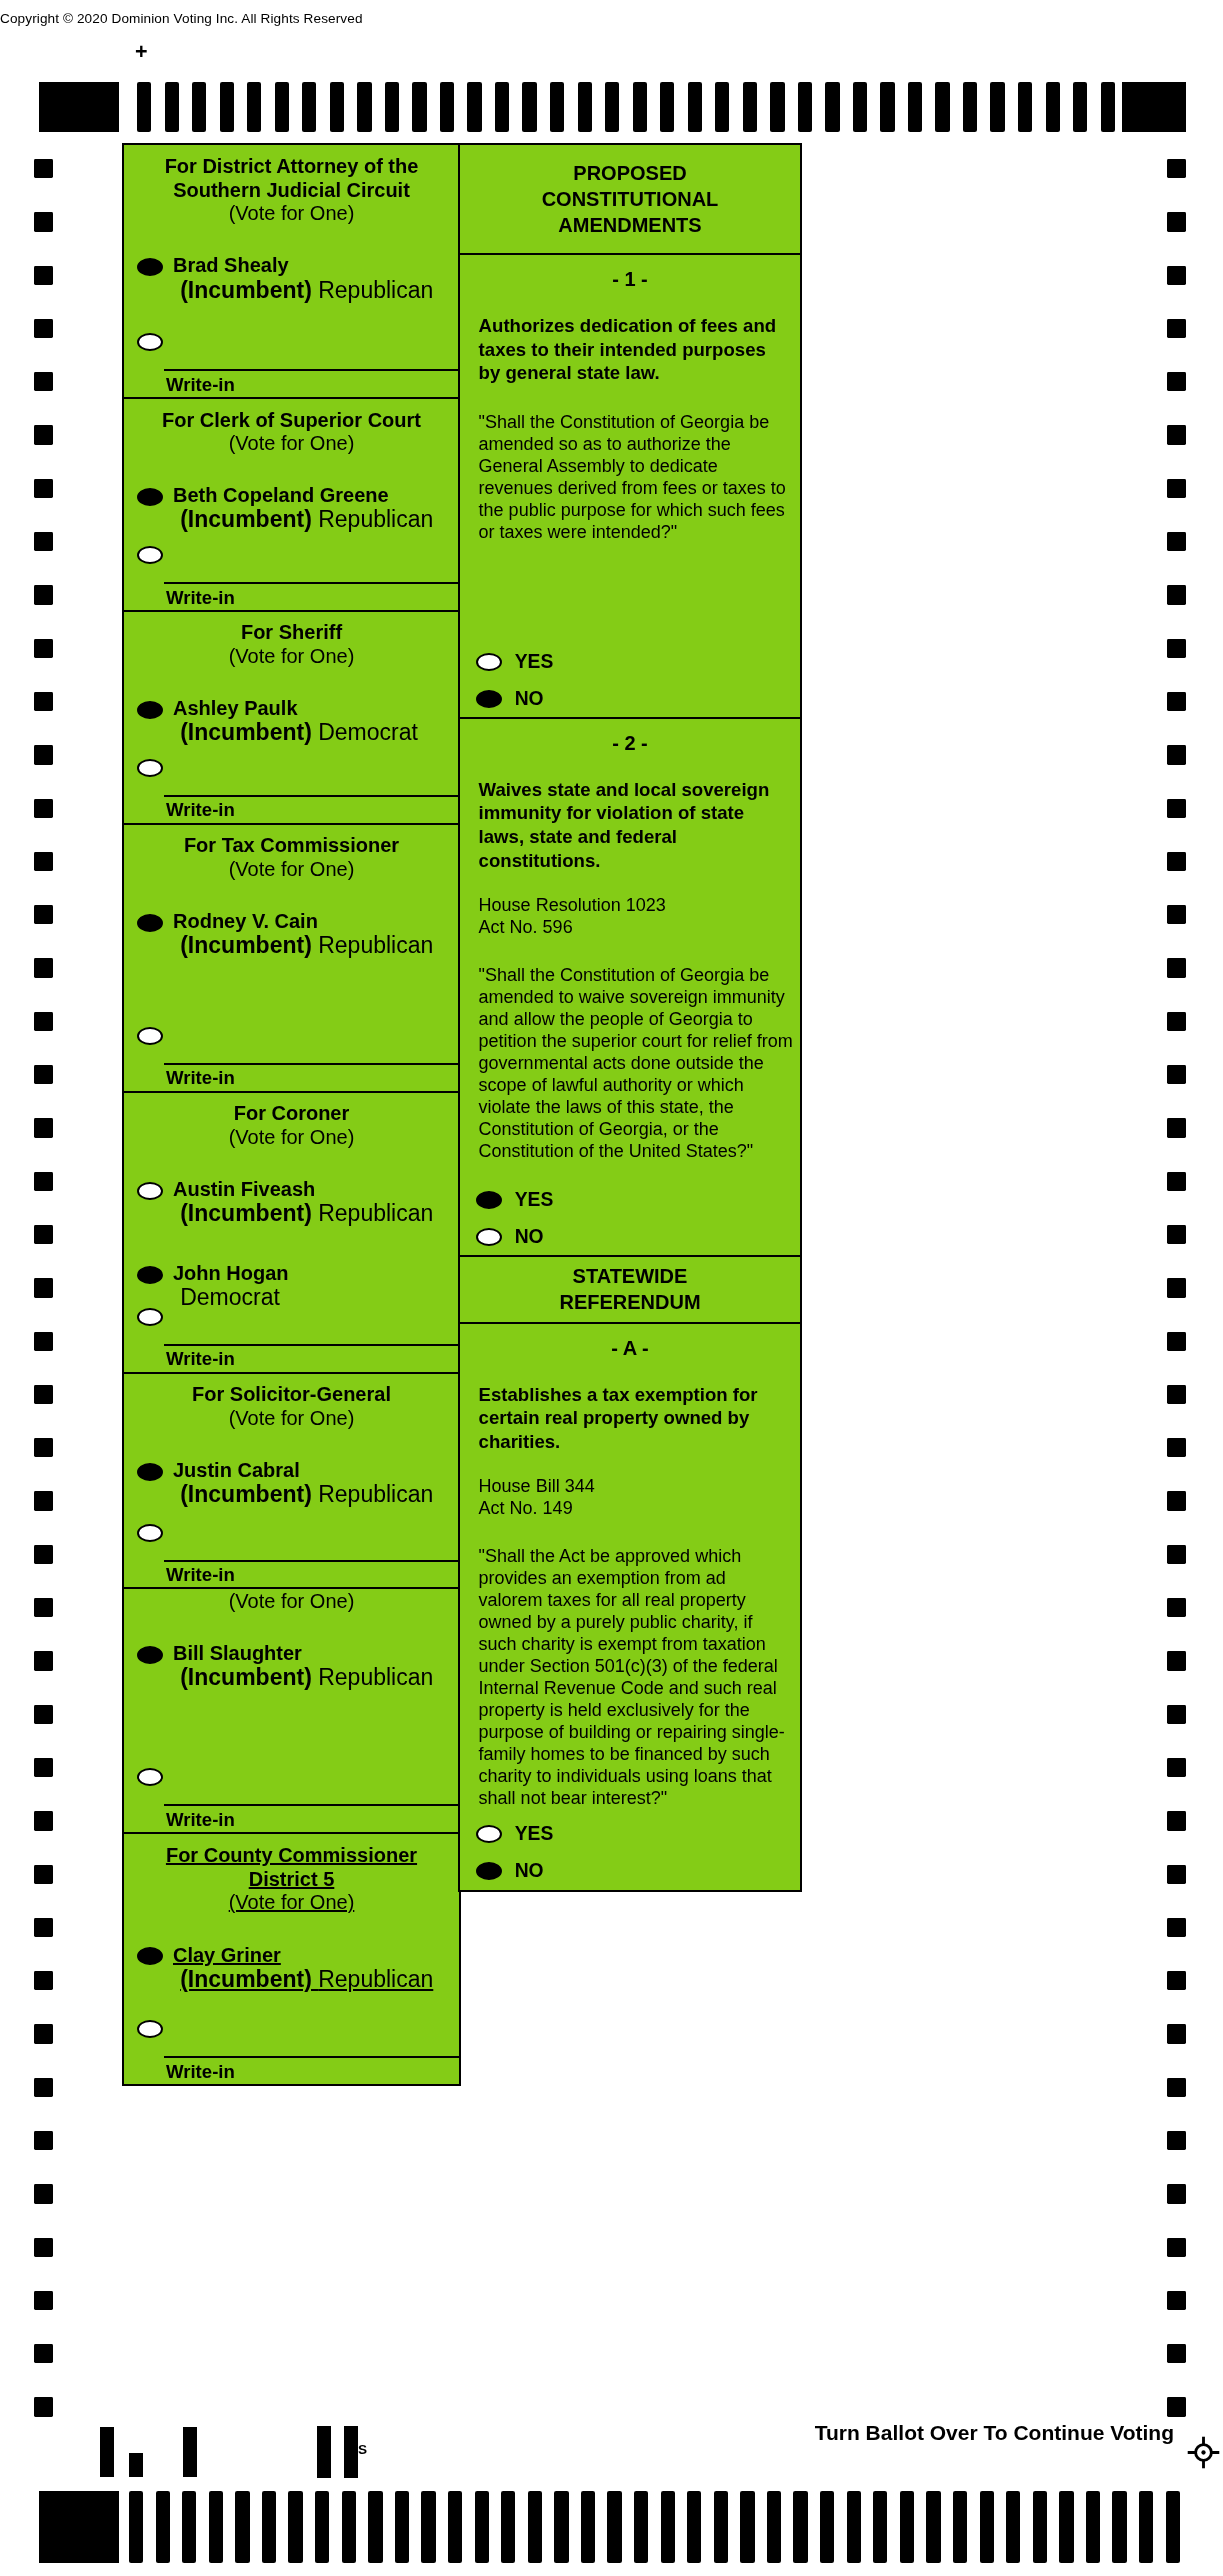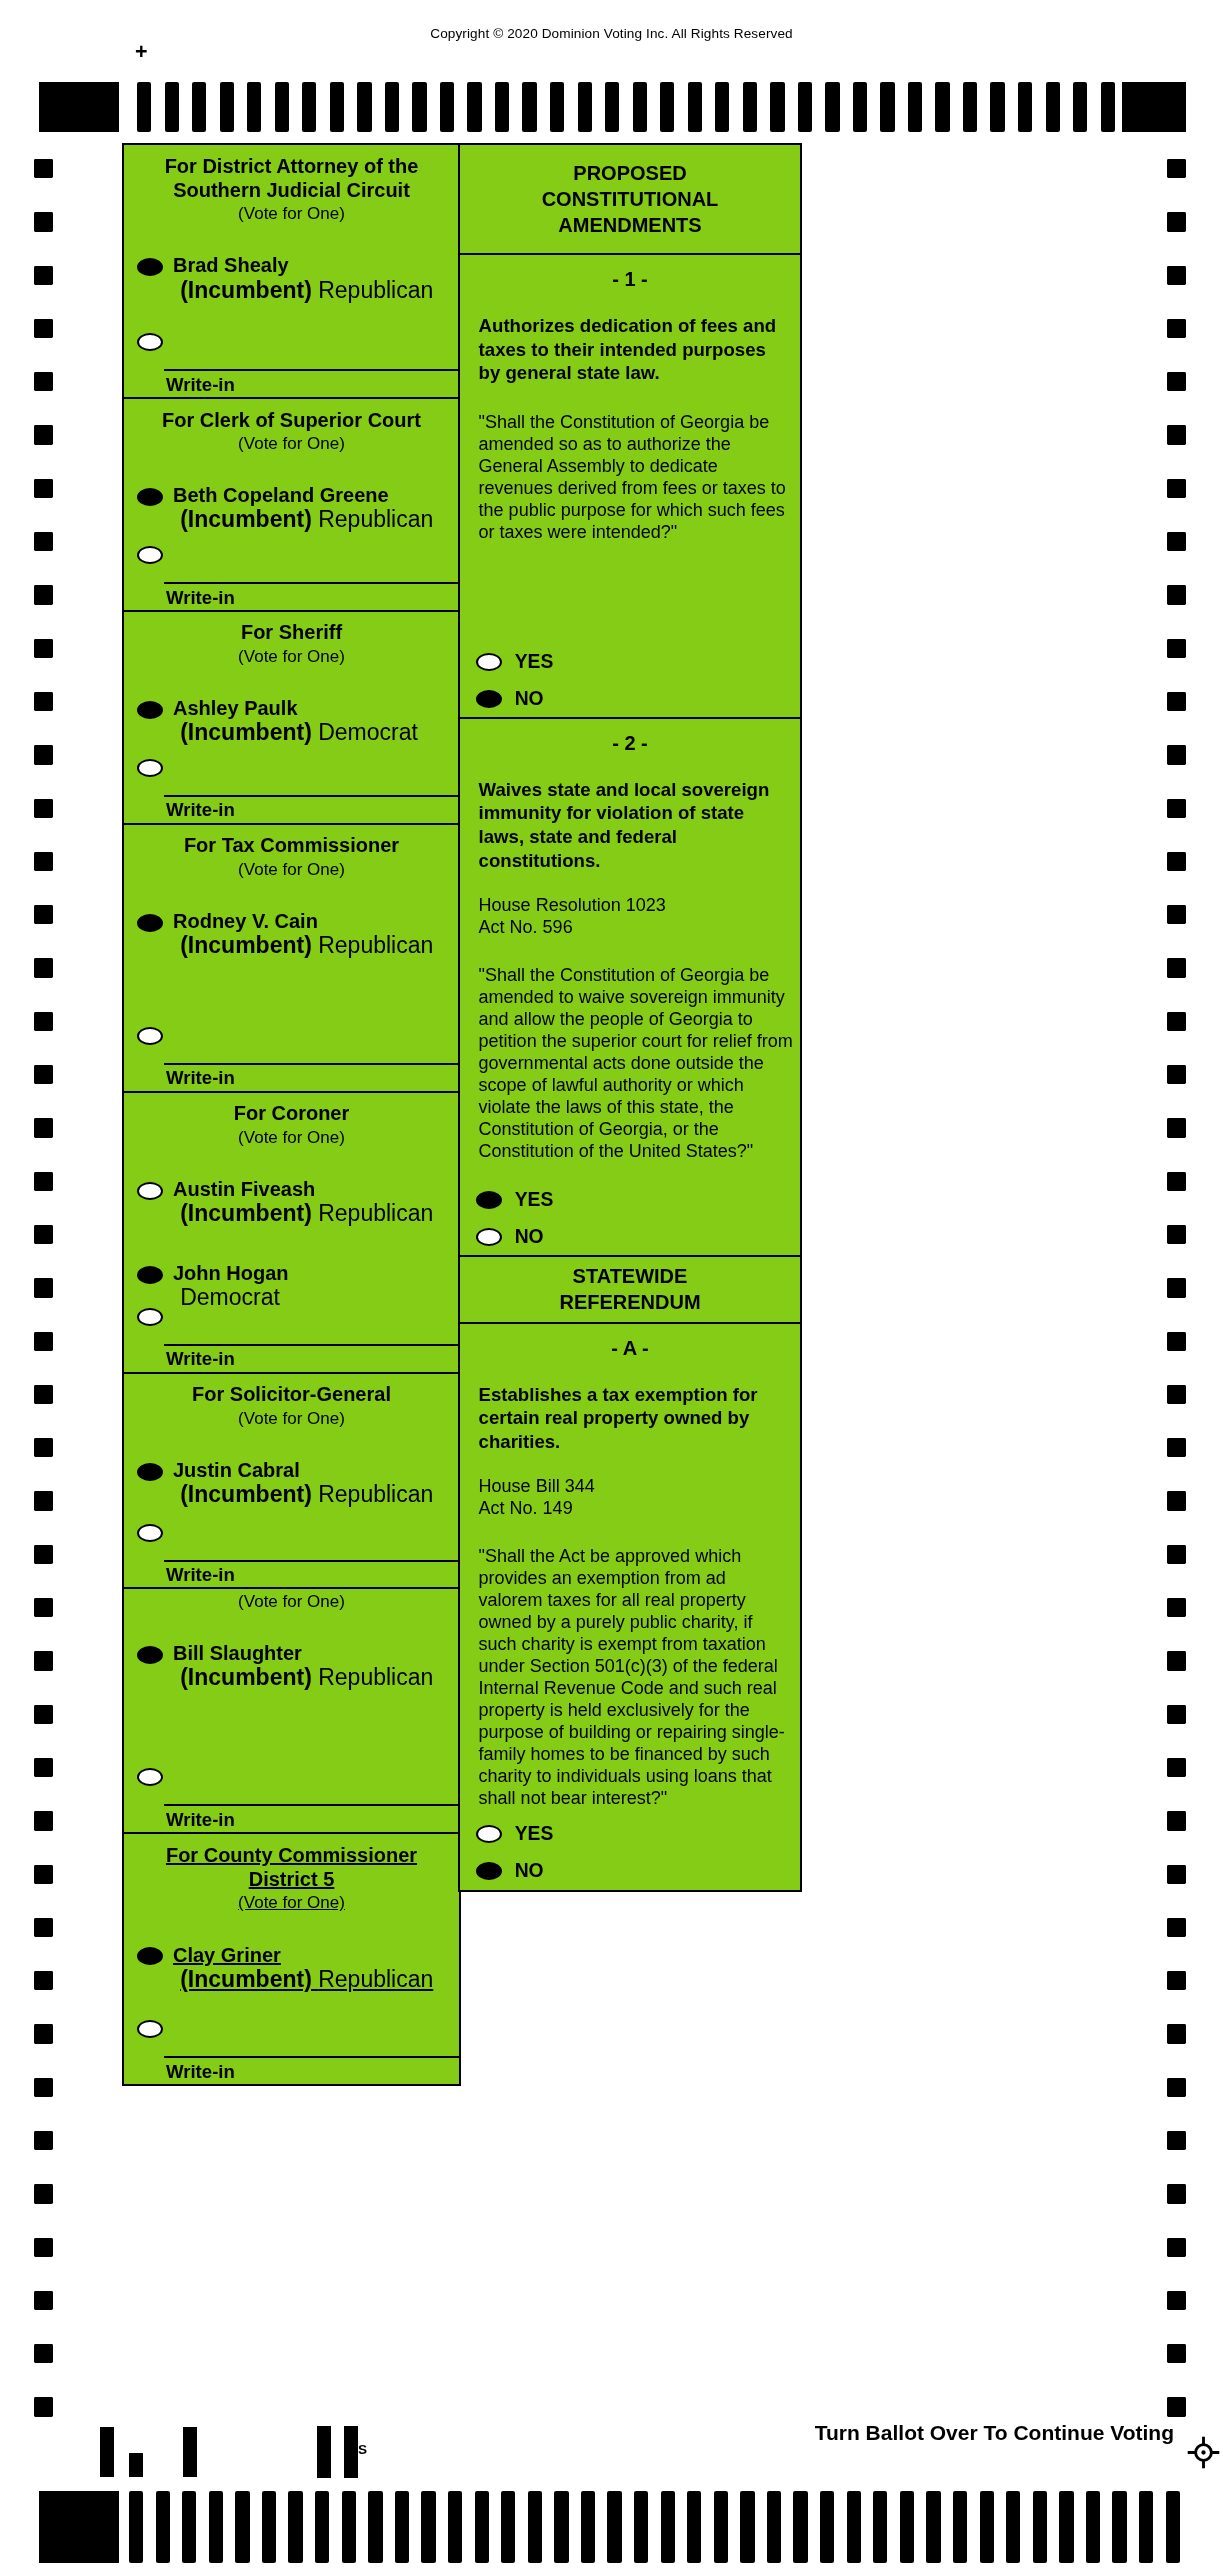--- a/index.html
+++ b/index.html
@@ -10,30 +10,30 @@
   .abs{position:absolute;}
   
   .block{background:#000;position:absolute;}
   #top-bars,#bottom-bars{position:absolute;display:flex;justify-content:space-between;}
   #top-bars{left:137px;top:82px;width:978px;height:50px;}
   #bottom-bars{left:129px;top:2491px;width:1051px;height:72px;}
   .tbar{width:14.3px;height:100%;background:#000;border-radius:2.1px;}
   #left-dots,#right-dots{position:absolute;top:159px;display:flex;flex-direction:column;gap:34px;}
   #left-dots{left:34px;} #right-dots{left:1167px;}
   .dot{width:19.3px;height:19.3px;background:#000;border-radius:1.4px;}
-  #copyright{top:26px;left:0;width:1223px;text-align:center;font-size:13.6px;letter-spacing:0.1px;}
+  #copyright{top:11px;left:0;width:1223px;text-align:left;font-size:13.6px;letter-spacing:0.1px;}
   #plus-mark{left:135px;top:40px;font-size:21.5px;font-weight:bold;}
   
   #left-col{position:absolute;left:122px;top:143px;width:339px;}
   #right-col{position:absolute;left:458px;top:143px;width:344px;}
   .box{border:2.1px solid #000;box-sizing:border-box;position:relative;background:#84cc16;}
   .box + .box{margin-top:-2.1px;}
   
   .contest-title{font-weight:bold;font-size:20px;text-align:center;line-height:24px;margin-top:8.6px;padding:0 7.2px;}
-  .vote-for{font-size:17px;text-align:center;line-height:21.5px;margin-top:1.4px;}
+  .vote-for{font-size:20px;text-align:center;line-height:21.5px;margin-top:1.4px;}
   .cand-row{display:flex;align-items:flex-start;padding-left:13px;margin-top:30px;}
   .cand-row.second{margin-top:39px;}
   .bubble{width:26px;height:18px;border:2.1px solid #000;border-radius:50%;flex:0 0 auto;box-sizing:border-box;background:#fff;}
   .bubble.filled{background:#000;}
   .cand-row .bubble{margin-top:3.6px;}
   .cand-text{margin-left:10px;}
   .cand-name{font-weight:bold;font-size:20px;line-height:23px;}
   .cand-party{font-size:23px;line-height:20px;margin-top:2.1px;padding-left:7.2px;}
   .cand-party .pfx{font-weight:bold;}
   .empty-bubble{position:absolute;left:13px;bottom:46px;}

